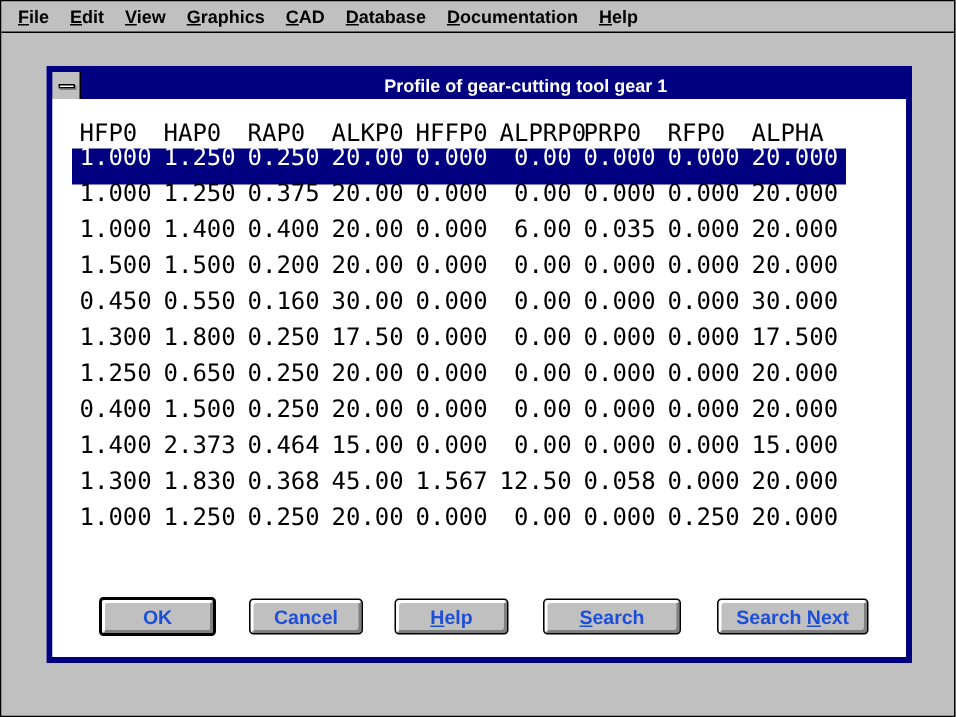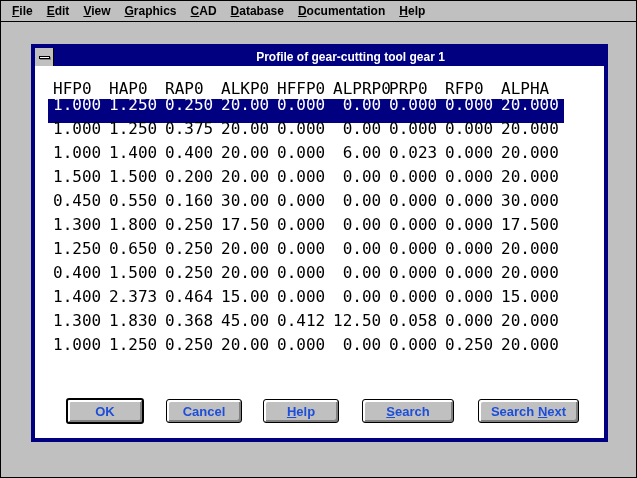--- a/index.html
+++ b/index.html
@@ -140,28 +140,28 @@
         <div class="dlg-title">Profile of gear-cutting tool gear 1</div>
       </div>
 
       <div class="dlg-content">
 
         <div class="grid-row header-row"><span>HFP0</span><span>HAP0</span><span>RAP0</span><span>ALKP0</span><span>HFFP0</span><span>ALPRP0</span><span>PRP0</span><span>RFP0</span><span>ALPHA</span></div>
 
         <div class="listbox">
             <div class="grid-row selected"><span>1.000</span><span>1.250</span><span>0.250</span><span>20.00</span><span>0.000</span><span> 0.00</span><span>0.000</span><span>0.000</span><span>20.000</span></div>
             <div class="grid-row"><span>1.000</span><span>1.250</span><span>0.375</span><span>20.00</span><span>0.000</span><span> 0.00</span><span>0.000</span><span>0.000</span><span>20.000</span></div>
-            <div class="grid-row"><span>1.000</span><span>1.400</span><span>0.400</span><span>20.00</span><span>0.000</span><span> 6.00</span><span>0.023</span><span>0.000</span><span>20.000</span></div>
+            <div class="grid-row"><span>1.000</span><span>1.400</span><span>0.400</span><span>20.00</span><span>0.000</span><span> 6.00</span><span>0.035</span><span>0.000</span><span>20.000</span></div>
             <div class="grid-row"><span>1.500</span><span>1.500</span><span>0.200</span><span>20.00</span><span>0.000</span><span> 0.00</span><span>0.000</span><span>0.000</span><span>20.000</span></div>
             <div class="grid-row"><span>0.450</span><span>0.550</span><span>0.160</span><span>30.00</span><span>0.000</span><span> 0.00</span><span>0.000</span><span>0.000</span><span>30.000</span></div>
             <div class="grid-row"><span>1.300</span><span>1.800</span><span>0.250</span><span>17.50</span><span>0.000</span><span> 0.00</span><span>0.000</span><span>0.000</span><span>17.500</span></div>
             <div class="grid-row"><span>1.250</span><span>0.650</span><span>0.250</span><span>20.00</span><span>0.000</span><span> 0.00</span><span>0.000</span><span>0.000</span><span>20.000</span></div>
             <div class="grid-row"><span>0.400</span><span>1.500</span><span>0.250</span><span>20.00</span><span>0.000</span><span> 0.00</span><span>0.000</span><span>0.000</span><span>20.000</span></div>
             <div class="grid-row"><span>1.400</span><span>2.373</span><span>0.464</span><span>15.00</span><span>0.000</span><span> 0.00</span><span>0.000</span><span>0.000</span><span>15.000</span></div>
-            <div class="grid-row"><span>1.300</span><span>1.830</span><span>0.368</span><span>45.00</span><span>0.412</span><span>12.50</span><span>0.058</span><span>0.000</span><span>20.000</span></div>
+            <div class="grid-row"><span>1.300</span><span>1.830</span><span>0.368</span><span>45.00</span><span>1.567</span><span>12.50</span><span>0.058</span><span>0.000</span><span>20.000</span></div>
             <div class="grid-row"><span>1.000</span><span>1.250</span><span>0.250</span><span>20.00</span><span>0.000</span><span> 0.00</span><span>0.000</span><span>0.250</span><span>20.000</span></div>
           </div>
 
         <div class="button-row">
           <button class="btn default btn-ok">OK</button>
           <button class="btn btn-cancel">Cancel</button>
           <button class="btn btn-help"><u>H</u>elp</button>
           <button class="btn btn-search"><u>S</u>earch</button>
           <button class="btn btn-search-next">Search <u>N</u>ext</button>
         </div>

